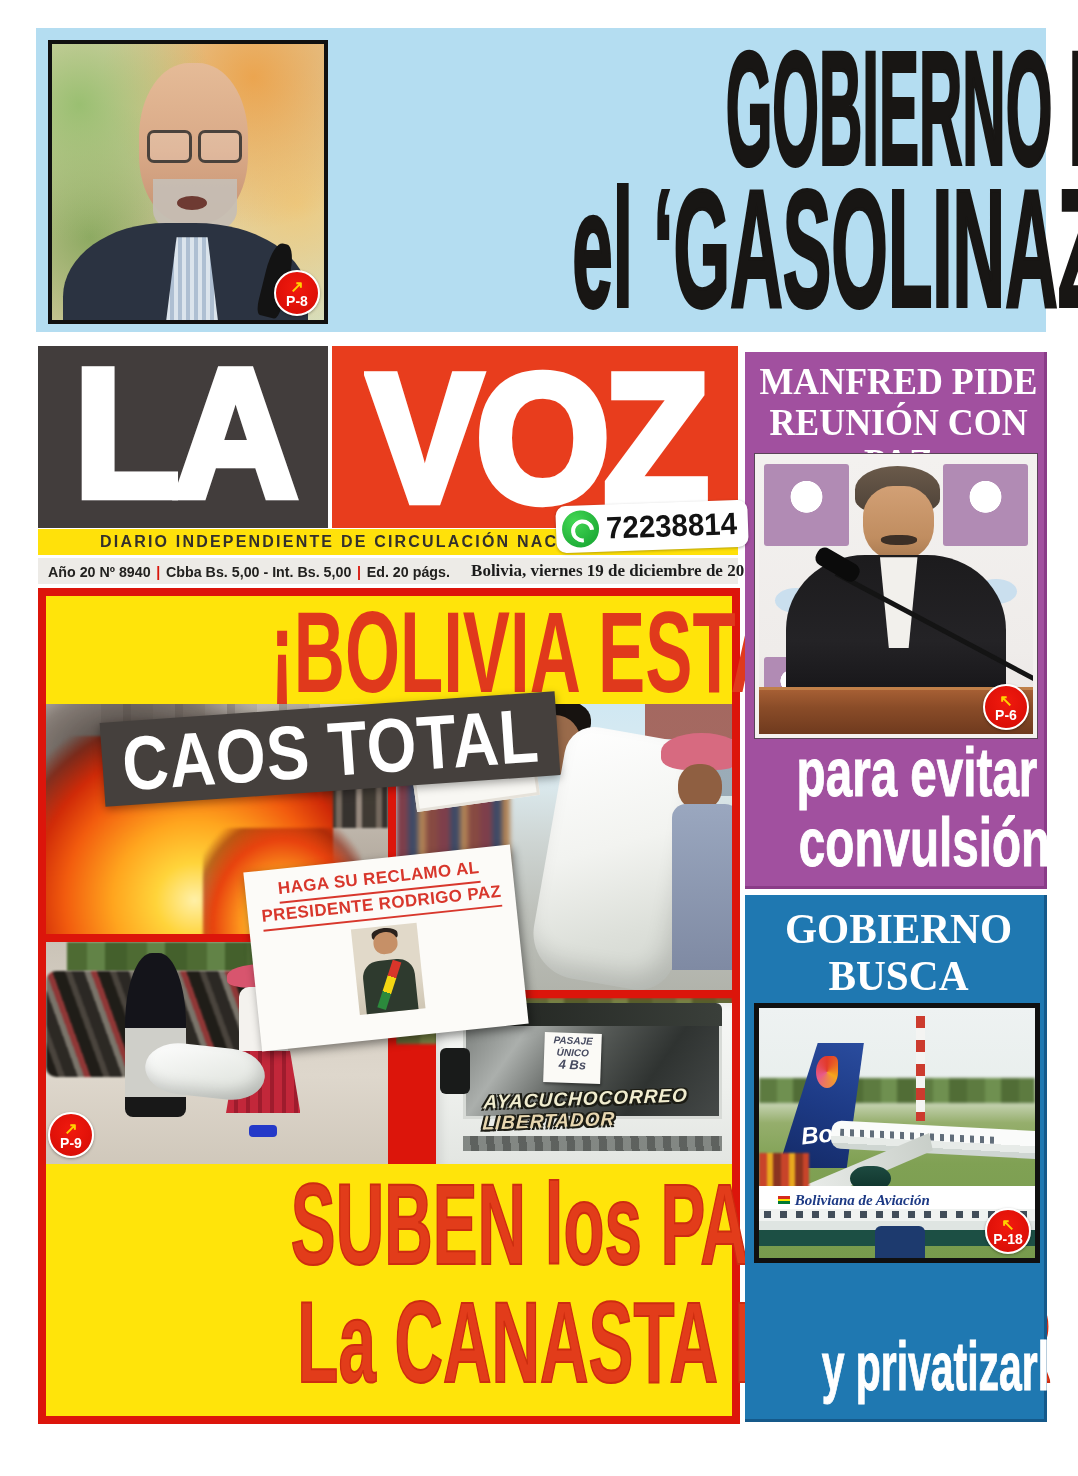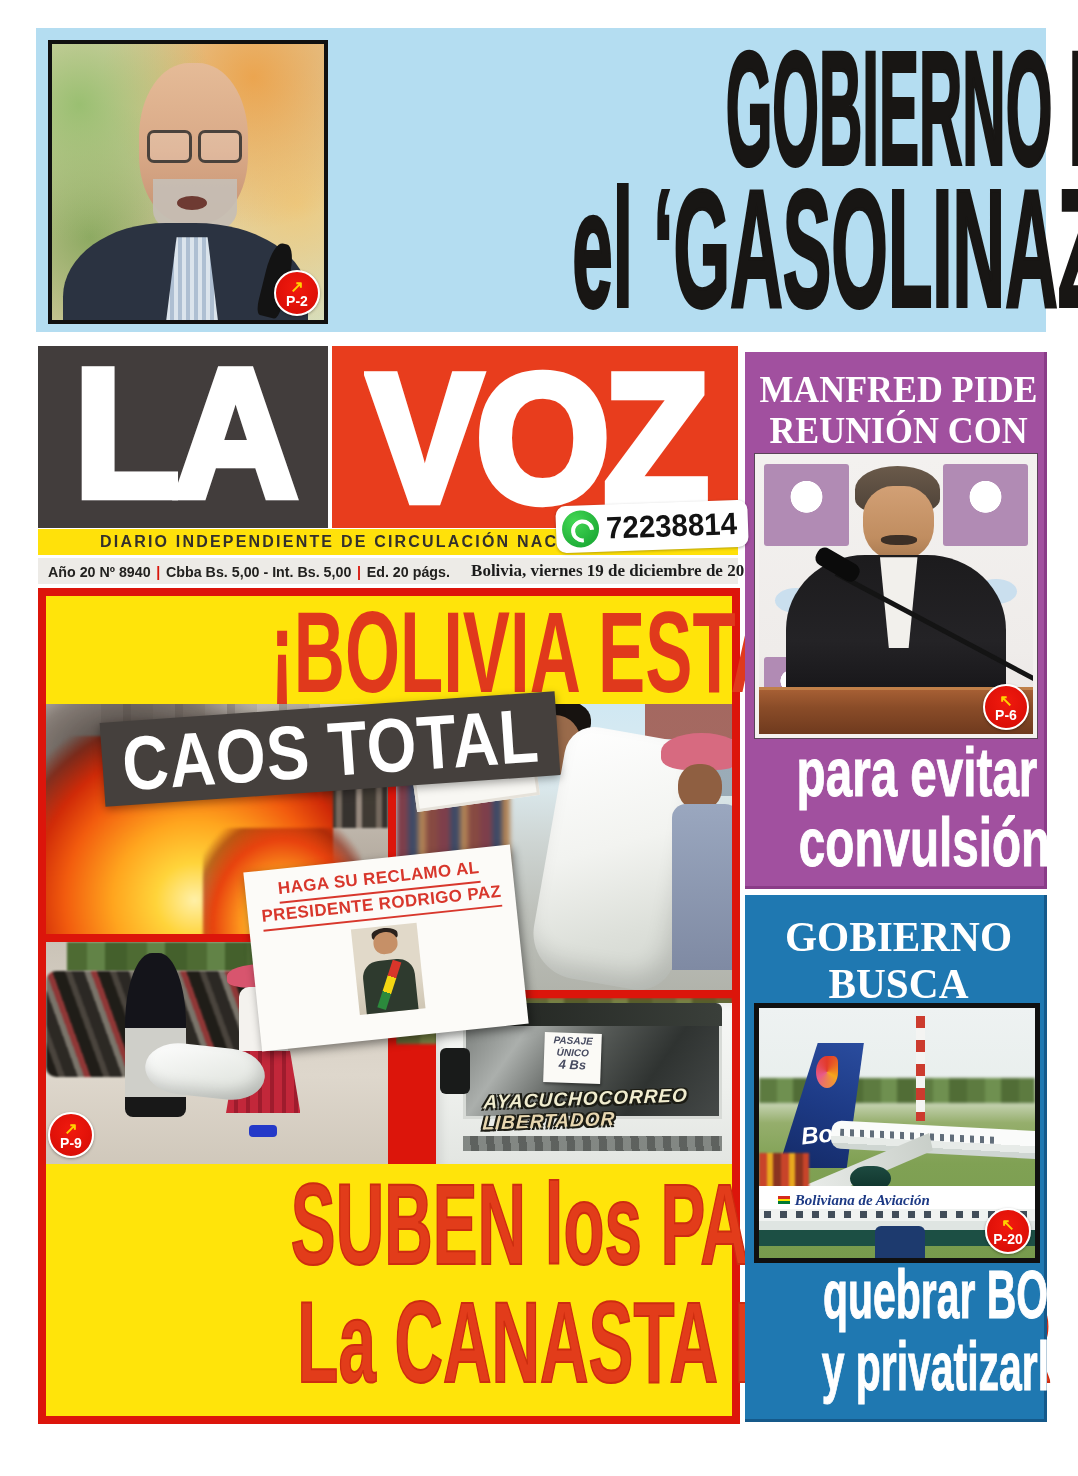--- a/index.html
+++ b/index.html
@@ -114,21 +114,21 @@
 
   
   .deck1,.deck2{position:absolute;left:0;right:0;text-align:center;}
   .deck1{top:572px;}
   .deck2{top:690px;}
   .deck1 .cond,.deck2 .cond{font-weight:bold;font-size:112px;line-height:1.02;color:#e23c1a;--sx:.6;--sy:1.02;-webkit-text-stroke:2px #cd2c10;}
 
   
   .purple-box{position:absolute;left:745px;top:352px;width:302px;height:537px;background:#a1509f;border-right:3px solid #8a3c88;border-bottom:3px solid #8a3c88;box-sizing:border-box;}
   .blue-box{position:absolute;left:745px;top:895px;width:302px;height:527px;background:#1f78b1;border-right:3px solid #15598a;border-bottom:3px solid #15598a;box-sizing:border-box;}
-  .side-kicker{padding-top:18px;text-align:center;color:#fff;font-family:"Liberation Serif",serif;font-weight:bold;margin-left:8px;}
+  .side-kicker{padding-top:10px;text-align:center;color:#fff;font-family:"Liberation Serif",serif;font-weight:bold;margin-left:8px;}
   .purple-box .side-kicker div{font-size:37px;line-height:1.1;transform:scaleX(.97);}
   .blue-box .side-kicker div{font-size:43px;line-height:1.1;transform:scaleX(.96);}
   .side-photo{position:absolute;overflow:hidden;}
   .photo-manfred{left:10px;top:102px;width:274px;height:276px;border:4px solid #f4f1ef;outline:1px solid #5a4458;}
   .photo-boa{left:9px;top:108px;width:276px;height:250px;border:5px solid #101010;}
   .p-deck1,.p-deck2,.b-deck1,.b-deck2{position:absolute;left:0;right:0;text-align:center;color:#fff;}
   .p-deck1{top:386px;} .p-deck2{top:456px;}
   .b-deck1{top:366px;} .b-deck2{top:438px;}
   .p-deck1 .cond,.p-deck2 .cond{font-weight:bold;font-size:68px;line-height:1;--sx:.7;--sy:1.02;-webkit-text-stroke:1px #fff;}
   .b-deck1 .cond,.b-deck2 .cond{font-weight:bold;font-size:66px;line-height:1;--sx:.62;--sy:1.05;-webkit-text-stroke:1px #fff;}
@@ -187,21 +187,21 @@
             <i></i>
           </div>
         <div class="sp-beard"></div>
         <div class="sp-mouth"></div>
         <div class="sp-suit"></div>
         <div class="sp-shirt"></div>
         <div class="sp-mic"></div>
       </div>
       <div class="badge badge-br">
         <span class="badge-arrow">↗</span>
-        <span class="badge-label">P-2</span>
+        <span class="badge-label">P-8</span>
       </div>
     </div>
     <div class="banner-headlines">
       <div class="hl1"><span class="cond">GOBIERNO NO ELIMINARÁ</span></div>
       <div class="hl2"><span class="cond">el ‘GASOLINAZO’</span></div>
     </div>
   </section>
 
   <section>
     <div class="mh-la">
@@ -359,20 +359,19 @@
           <div class="boa-fuse2-text">
             <span class="boa-flag"></span>
             <span>Boliviana de Aviación</span>
           </div>
           <div class="boa-win2"></div>
         </div>
         <div class="boa-vehicle"></div>
       </div>
       <div class="badge badge-br">
         <span class="badge-arrow">↖</span>
-        <span class="badge-label">P-20</span>
-      </div>
-    </div>
-    <div class="b-deck1"><span class="cond">quebrar BOA</span></div>
+        <span class="badge-label">P-18</span>
+      </div>
+    </div>
     <div class="b-deck2"><span class="cond">y privatizarla</span></div>
   </section>
 
 </div>
 
 </body></html>

